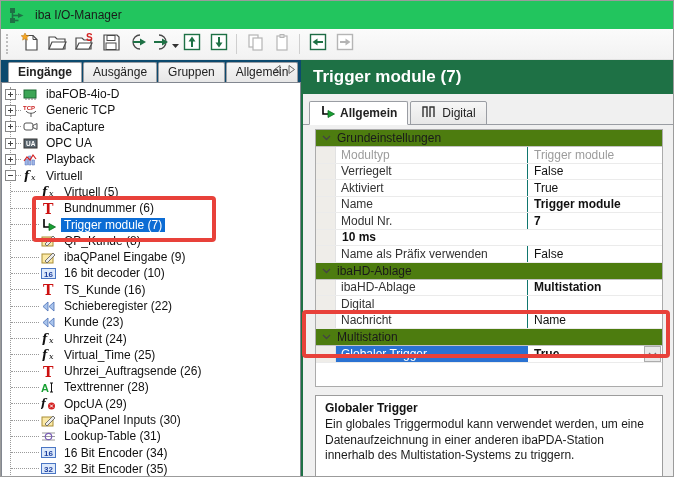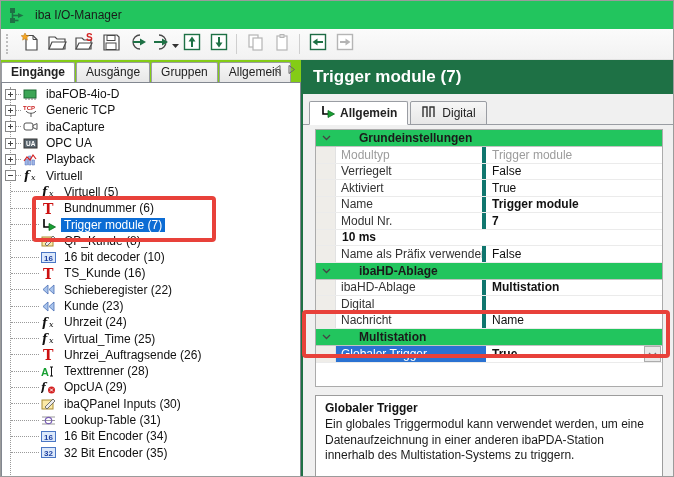--- a/index.html
+++ b/index.html
@@ -11,21 +11,21 @@
   .titlebar .title{font-size:12px;color:#1a1a1a;margin-left:8px;}
   
   .toolbar{height:30px;display:flex;align-items:center;background:linear-gradient(#fbfbfb,#f2f2f2);
            border-bottom:1px solid #e3e3e3;padding-left:3px;}
   .grip{width:4px;height:20px;border-left:2px dotted #bdbdbd;margin:0 4px 0 2px;}
   .tb-btn{width:27px;height:26px;display:flex;align-items:center;justify-content:center;gap:1px;flex:none;}
   .tb-sep{width:1px;height:20px;background:#cfcfcf;margin:0 4px;flex:none;}
   
   .main{display:flex;height:419px;position:relative;}
   .left-panel{width:300px;flex:none;display:flex;flex-direction:column;background:#f0f0f0;}
-  .tabstrip{height:22px;display:flex;align-items:flex-end;padding-left:0;position:relative;background:#84cc16;}
+  .tabstrip{height:22px;display:flex;align-items:flex-end;padding-left:7px;position:relative;background:#0c4a6e;}
   .tab{font-size:12px;padding:3px 9px 3px;border:1px solid #9a9da3;border-bottom:none;color:#222;
        background:linear-gradient(#f6f6f6,#e7e7e7);border-radius:2px 2px 0 0;margin-right:1px;line-height:13px;}
   .tab.active{background:#fff;font-weight:bold;position:relative;z-index:2;}
   .tab-scrolls{position:absolute;right:5px;top:5px;display:flex;gap:7px;}
   .tab-scrolls span{display:inline-flex;}
   .tree{flex:1;background:#fff;border:1px solid #828790;border-bottom:none;overflow:hidden;
         position:relative;padding-top:3px;font-size:12px;}
   .tree::before{content:"";position:absolute;left:8px;top:4px;bottom:0;border-left:1px dotted #9a9a9a;}
   .trow{height:16.3px;display:flex;align-items:center;white-space:nowrap;position:relative;}
   .exp{width:9px;height:9px;box-sizing:content-box;border:1px solid #888;background:#fff;flex:none;
@@ -43,27 +43,27 @@
   .rp-header{height:34px;flex:none;background:#1e7145;color:#fff;font-weight:bold;font-size:17px;
              line-height:34px;padding-left:10px;}
   .rp-tabstrip{height:30px;flex:none;display:flex;align-items:flex-end;padding-left:6px;background:#f0f0f0;
                border-bottom:1px solid #9a9da3;}
   .rtab{display:flex;align-items:center;gap:5px;font-size:12px;padding:3px 10px;margin-right:2px;margin-bottom:-1px;
         border:1px solid #9a9da3;border-radius:2px 2px 0 0;color:#222;
         background:linear-gradient(#f6f6f6,#e7e7e7);line-height:14px;}
   .rtab.active{background:#fff;font-weight:bold;border-bottom-color:#fff;position:relative;z-index:2;}
   .grid{margin:4px 10px 0 12px;background:#fff;border:1px solid #ababab;height:258px;box-sizing:border-box;
         font-size:12px;overflow:hidden;}
-  .gcat{display:flex;align-items:center;height:16px;background:#22c55e;border-bottom:1px solid #c2c2c2;
-        font-weight:bold;color:#1a1a1a;gap:22px;}
+  .gcat{display:flex;align-items:center;height:16px;background:#4d7c0f;border-bottom:1px solid #c2c2c2;
+        font-weight:normal;color:#1a1a1a;}
   .gcat .chev{width:21px;display:flex;justify-content:center;flex:none;}
   .prow{display:flex;height:15.5px;border-bottom:1px solid #ebebeb;background:#fff;align-items:stretch;}
   .gut{width:19px;flex:none;background:#efede9;border-right:1px solid #e2e2e2;}
-  .plabel{width:150px;flex:none;display:flex;align-items:center;padding-left:5px;color:#333;box-sizing:border-box;
-          border-right:4px solid #0f766e;overflow:hidden;white-space:nowrap;}
+  .plabel{width:192px;flex:none;display:flex;align-items:center;padding-left:5px;color:#333;box-sizing:border-box;
+          border-right:1px solid #0f766e;overflow:hidden;white-space:nowrap;}
   .pvalue{flex:1;display:flex;align-items:center;padding-left:6px;color:#111;position:relative;
           overflow:hidden;white-space:nowrap;}
   .prow.selected .plabel{background:#2a72d2;color:#fff;border-right-color:#2a72d2;}
   .bold{font-weight:bold;}
   .dim{color:#9c9c9c;}
   .combo{position:absolute;right:1px;top:0;bottom:0;width:17px;background:#e9e9e9;border:1px solid #acacac;
          display:flex;align-items:center;justify-content:center;box-sizing:border-box;}
   .gfill{height:40px;background:#fff;}
   .desc{margin:8px 10px 0 12px;background:#fff;border:1px solid #9c9c9c;padding:5px 9px;flex:1;
         font-size:12px;overflow:hidden;}
@@ -307,20 +307,30 @@
                 <rect x="1" y="3" width="11" height="9" fill="#fbe9a6" stroke="#a98d35"></rect>
                 <path d="M4 10l8-8 2 2-8 8z" fill="#ececec" stroke="#555" stroke-width="0.8"></path>
               </svg>
             </div>
             <div class="tlabel">QP_Kunde (8)</div>
           </div>
           <div class="trow">
             <div class="stub1"></div>
             <div class="ticon">
               <svg width="15" height="13" viewBox="0 0 15 13">
+                <rect x="1" y="3" width="11" height="9" fill="#fbe9a6" stroke="#a98d35"></rect>
+                <path d="M4 10l8-8 2 2-8 8z" fill="#ececec" stroke="#555" stroke-width="0.8"></path>
+              </svg>
+            </div>
+            <div class="tlabel">ibaQPanel Eingabe (9)</div>
+          </div>
+          <div class="trow">
+            <div class="stub1"></div>
+            <div class="ticon">
+              <svg width="15" height="13" viewBox="0 0 15 13">
                 <rect x="0.5" y="1.5" width="14" height="10" fill="#dce9fb" stroke="#4a76c4"></rect>
                 <text x="3" y="10" font-size="8" font-weight="bold" fill="#1c3f9f" font-family="Liberation Sans,sans-serif">16</text>
               </svg>
             </div>
             <div class="tlabel">16 bit decoder (10)</div>
           </div>
           <div class="trow">
             <div class="stub1"></div>
             <div class="ticon">
               <svg width="15" height="13" viewBox="0 0 15 13">

